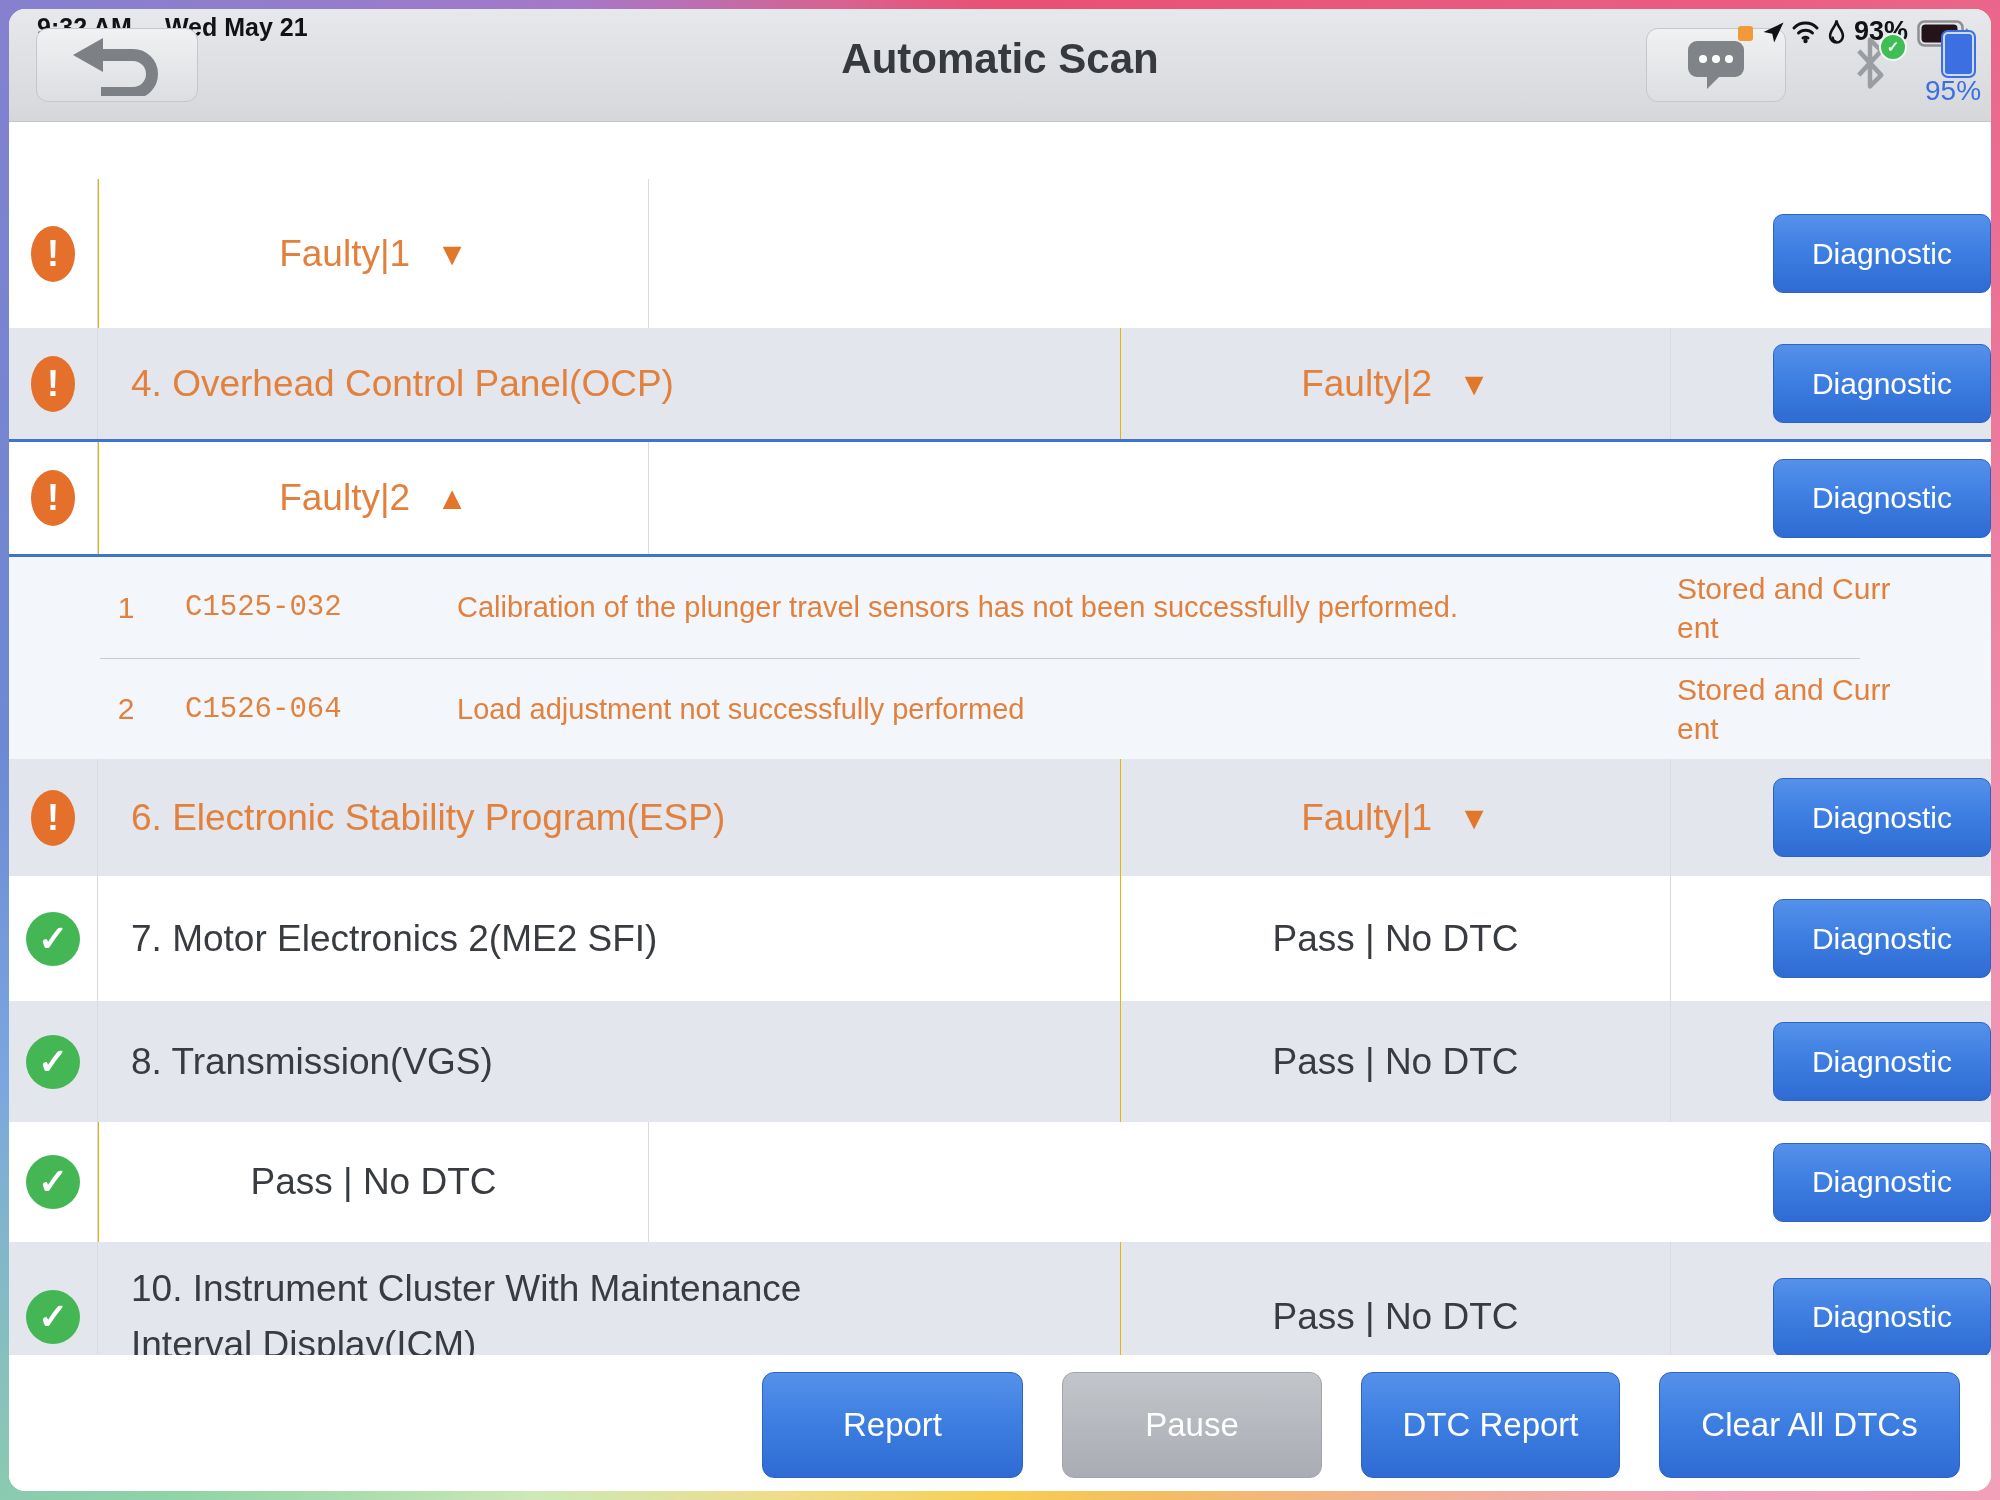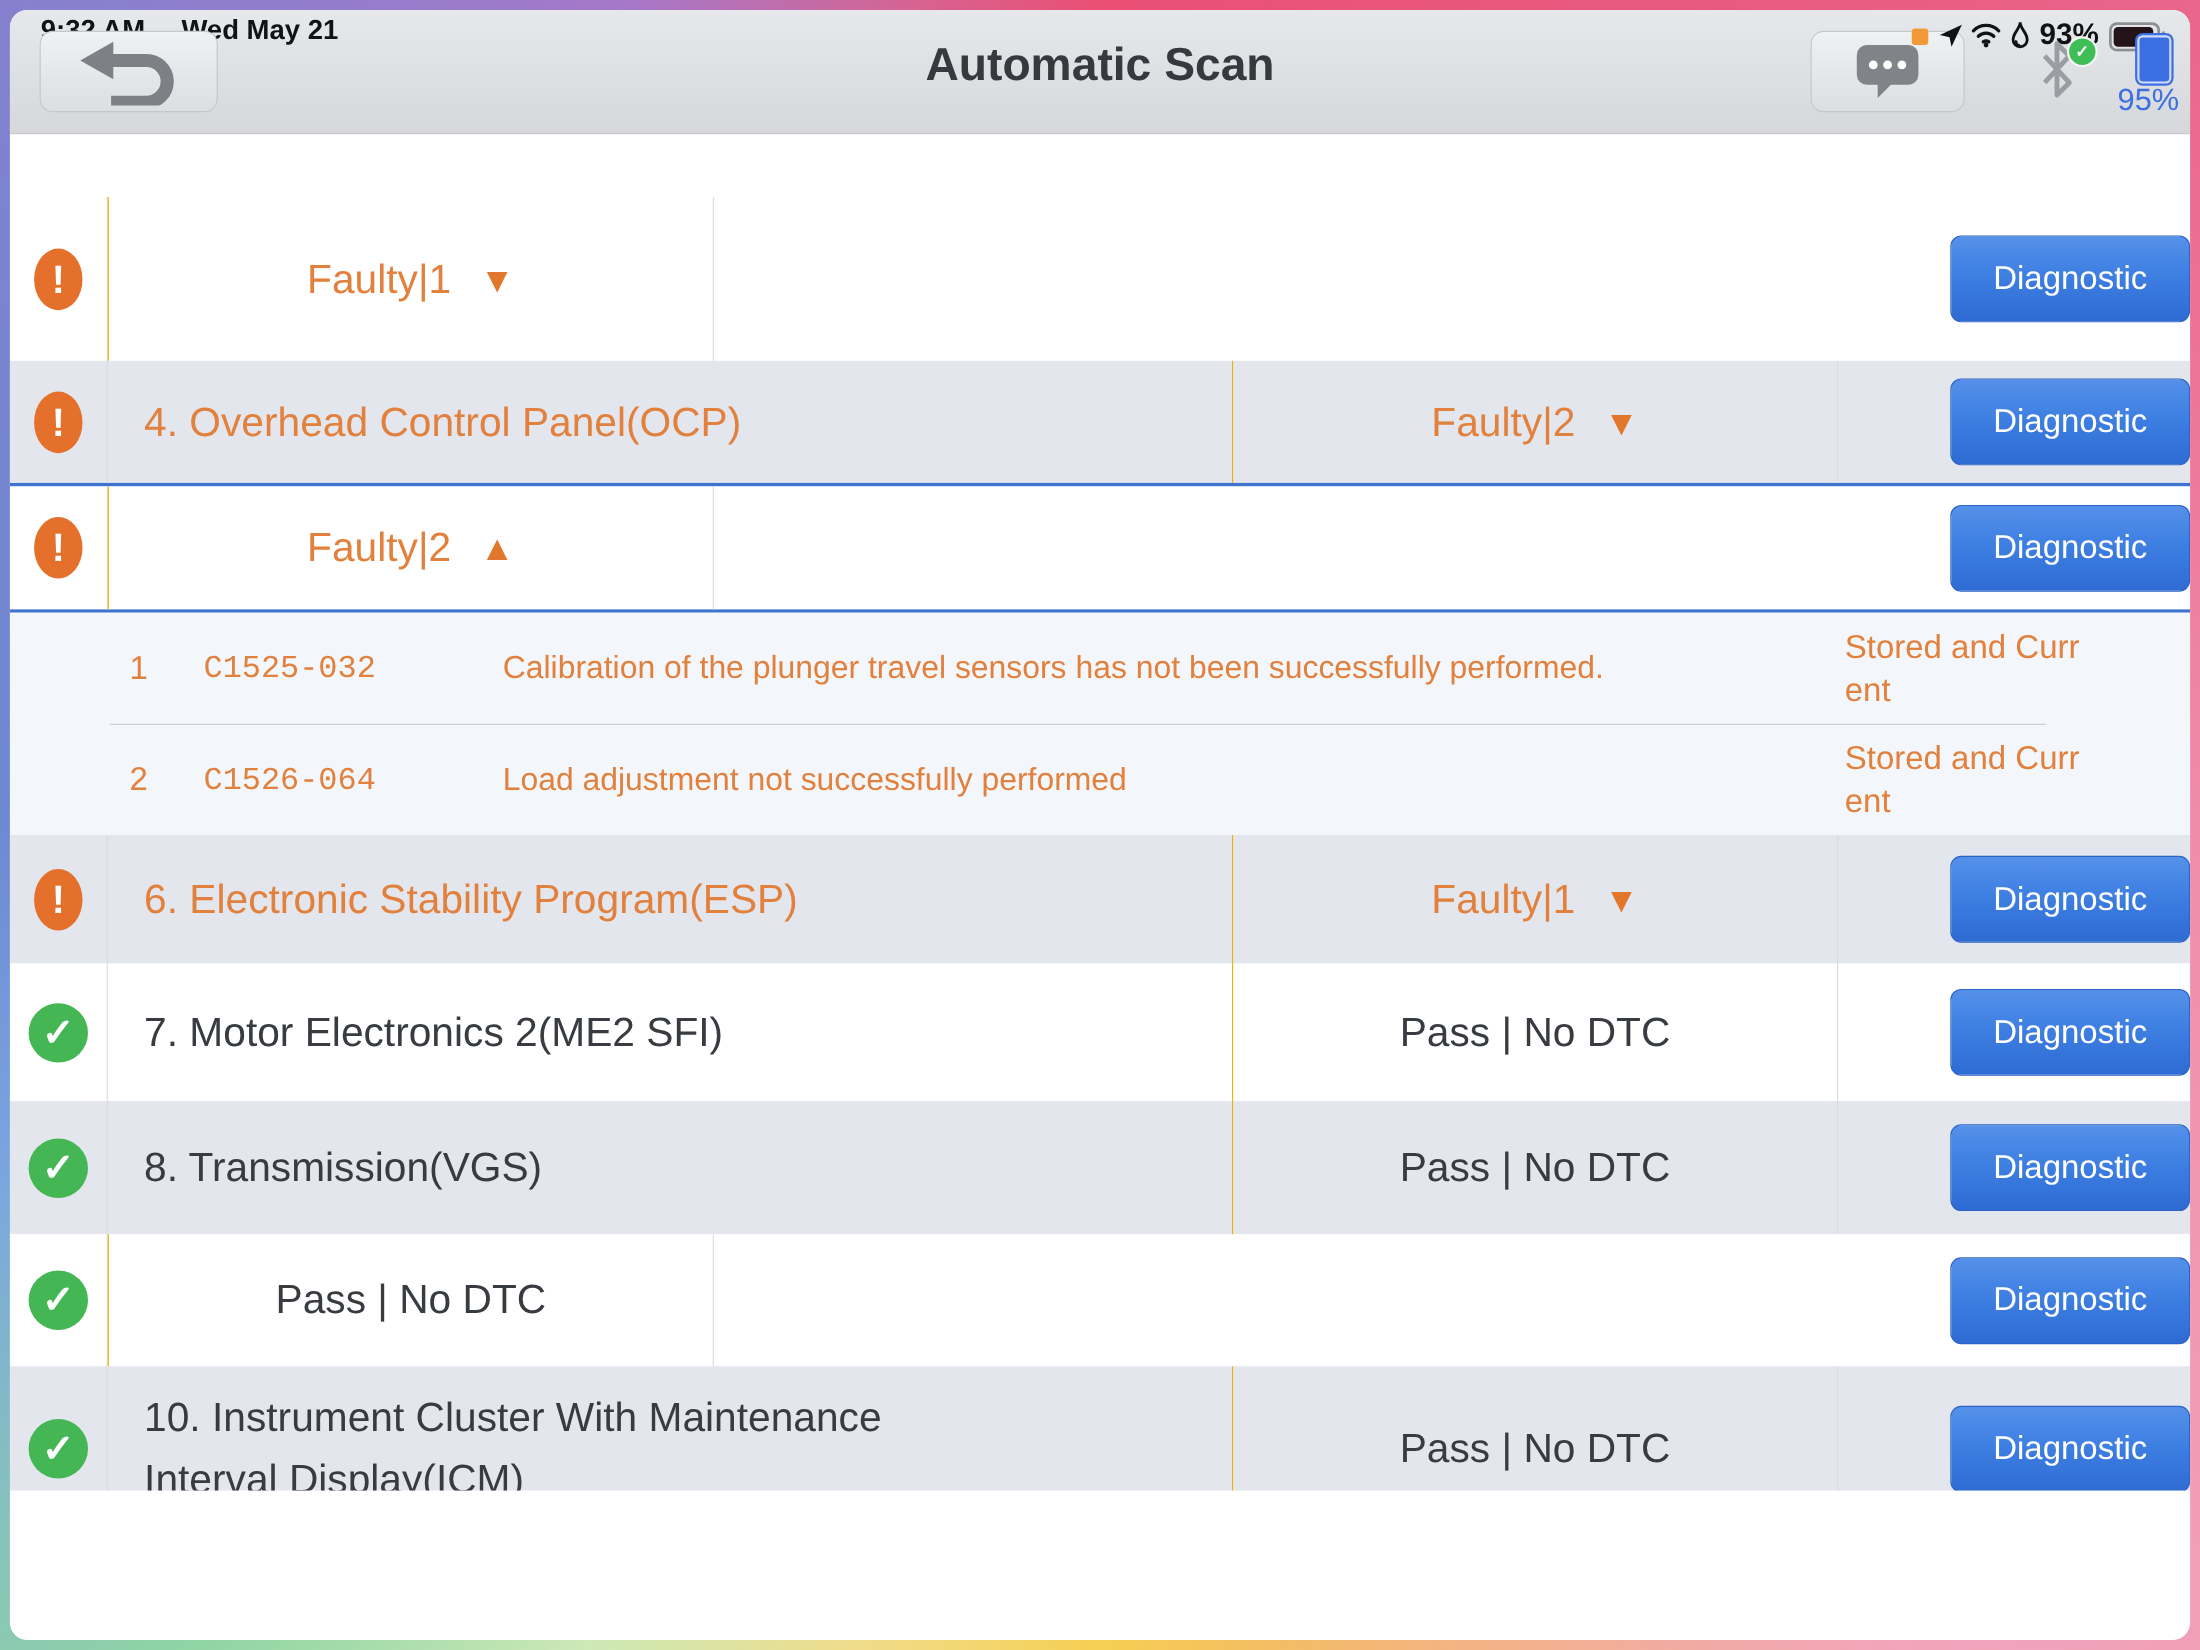--- a/index.html
+++ b/index.html
@@ -286,15 +286,21 @@
           </div>
         <div class="cell status-cell">
           <span class="status pass-text">Pass | No DTC</span>
         </div>
         <div class="cell action-cell">
             <button class="diag-btn">Diagnostic</button>
           </div>
       </div>
     </div>
 
+    <div class="footer">
+      <button class="fbtn blue" style="left:753px;width:261px">Report</button>
+      <button class="fbtn gray" style="left:1053px;width:260px">Pause</button>
+      <button class="fbtn blue" style="left:1352px;width:259px">DTC Report</button>
+      <button class="fbtn blue" style="left:1650px;width:301px">Clear All DTCs</button>
+    </div>
 
   </div>
 </div>
 
 </body></html>

